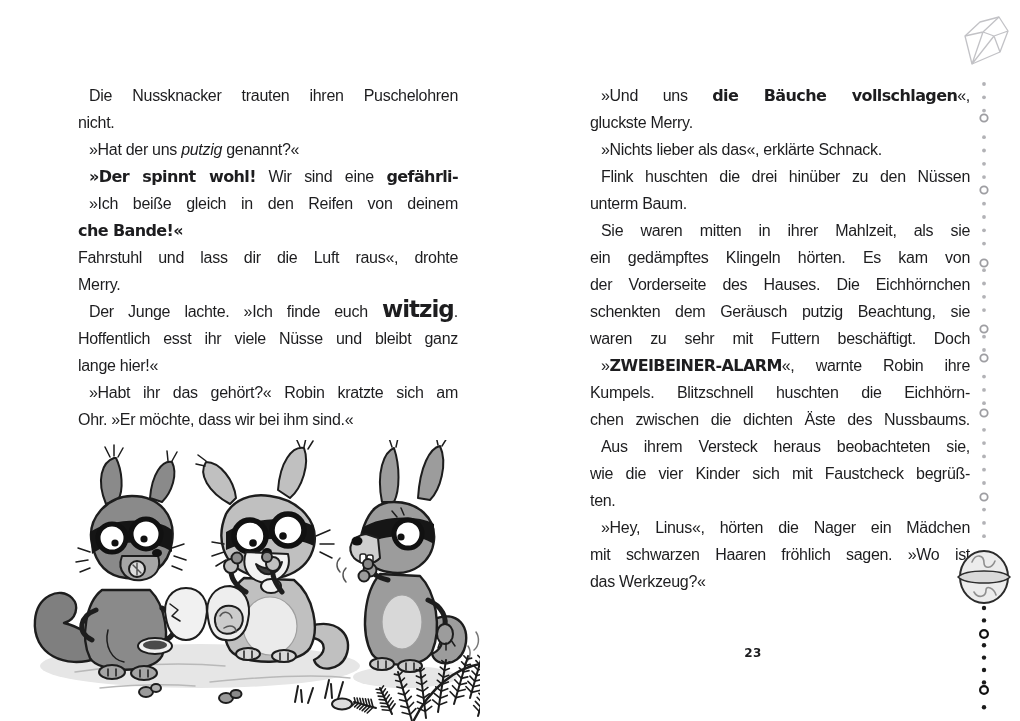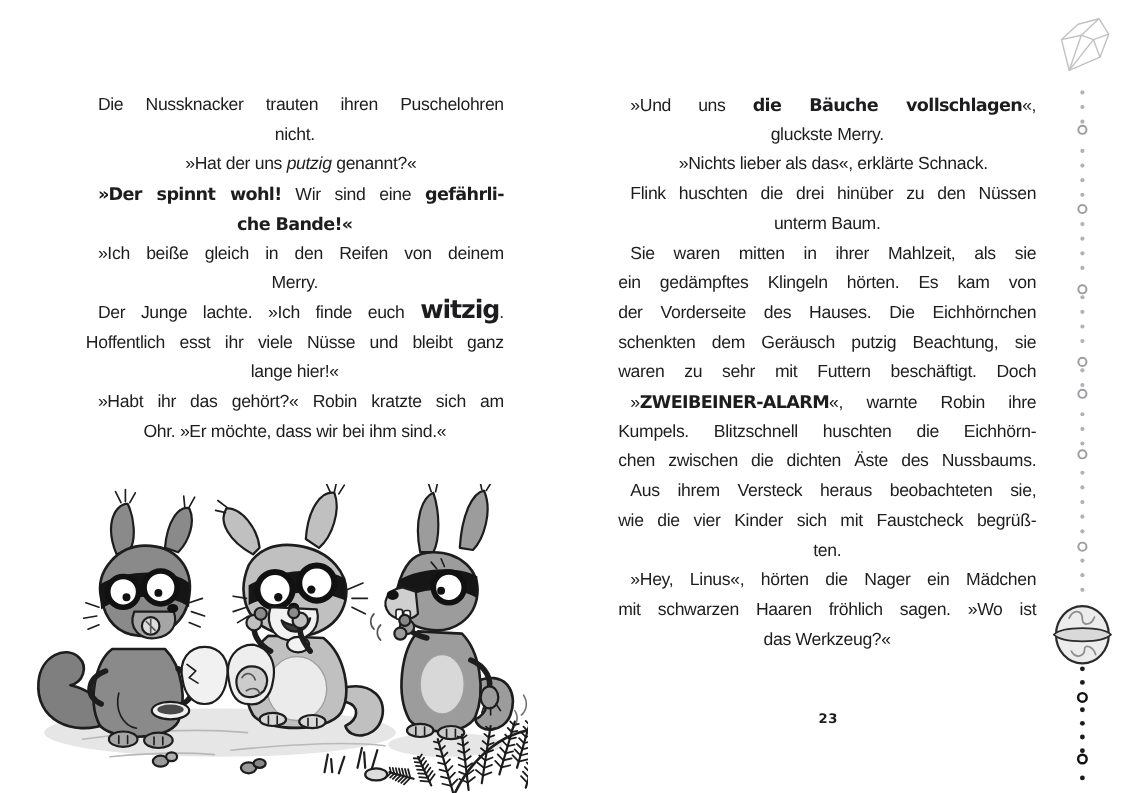--- a/index.html
+++ b/index.html
@@ -2,22 +2,22 @@
 <html><head>
 <meta charset="utf-8">
 <style>
   html,body{margin:0;padding:0;background:#ffffff;}
   body{width:1020px;height:721px;overflow:hidden;}
   .book{position:relative;width:1020px;height:543px;background:#ffffff;
         font-family:"Liberation Sans",sans-serif;color:#1d1d1f;}
   .textcol{position:absolute;top:82px;width:380px;font-size:16px;line-height:27px;
            letter-spacing:-0.3px;}
   .textcol.left{left:78px;}
-  .textcol.right{left:562px;}
-  .line{height:27px;text-align:center;}
+  .textcol.right{left:590px;}
+  .line{height:27px;text-align:left;}
   .line.fill{text-align:justify;text-align-last:justify;}
   .line.indent{padding-left:11px;}
   .seg-i{font-style:italic;}
   .seg-b{font-family:"DejaVu Sans",sans-serif;font-weight:bold;letter-spacing:-0.6px;}
   .seg-w{font-family:"DejaVu Sans",sans-serif;font-weight:bold;font-size:23px;
          letter-spacing:-1px;line-height:20px;}
   .pagenum{position:absolute;left:563px;top:646px;width:380px;text-align:center;
            font-family:"DejaVu Sans",sans-serif;font-weight:bold;font-size:12px;letter-spacing:0.5px;}
   svg{position:absolute;display:block;}
   .illustration{left:20px;top:440px;}
@@ -30,22 +30,23 @@
 </head>
 <body>
 
 <div class="book">
 
   <div class="textcol left">
       <div class="line indent fill"><span>Die Nussknacker trauten ihren Puschelohren</span></div>
       <div class="line"><span>nicht.</span></div>
       <div class="line indent"><span>»Hat der uns </span><span class="seg-i">putzig</span><span> genannt?«</span></div>
       <div class="line indent fill"><span class="seg-b">»Der spinnt wohl!</span><span> Wir sind eine </span><span class="seg-b">gefährli-</span></div>
+      <div class="line indent fill"><span>»Ich beiße gleich in den Reifen von deinem</span></div>
       <div class="line"><span class="seg-b">che Bande!«</span></div>
-      <div class="line indent fill"><span>»Ich beiße gleich in den Reifen von deinem</span></div>
+      <div class="line fill"><span>Fahrstuhl und lass dir die Luft raus«, drohte</span></div>
       <div class="line"><span>Merry.</span></div>
       <div class="line indent fill"><span>Der Junge lachte. »Ich finde euch </span><span class="seg-w">witzig</span><span>.</span></div>
       <div class="line fill"><span>Hoffentlich esst ihr viele Nüsse und bleibt ganz</span></div>
       <div class="line"><span>lange hier!«</span></div>
       <div class="line indent fill"><span>»Habt ihr das gehört?« Robin kratzte sich am</span></div>
       <div class="line"><span>Ohr. »Er möchte, dass wir bei ihm sind.«</span></div>
     </div>
   <div class="textcol right">
       <div class="line indent fill"><span>»Und uns </span><span class="seg-b">die Bäuche vollschlagen</span><span>«,</span></div>
       <div class="line"><span>gluckste Merry.</span></div>

